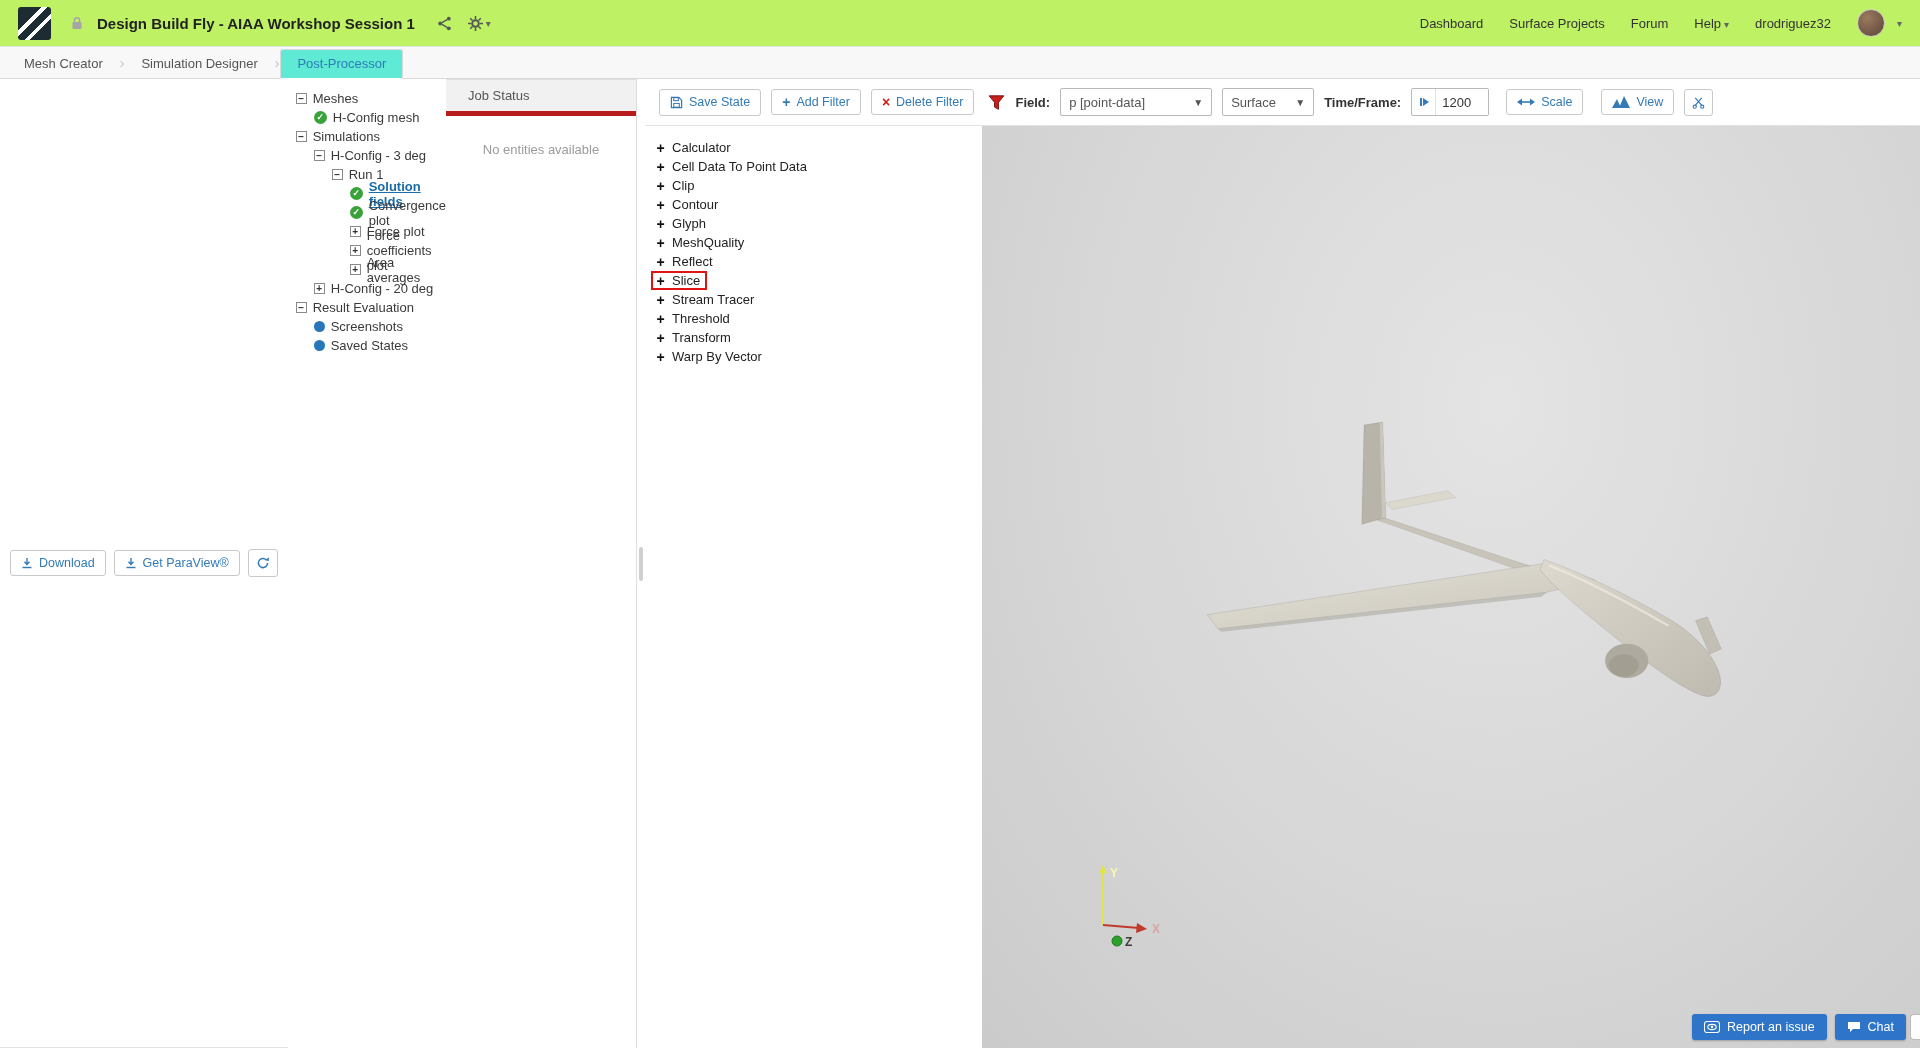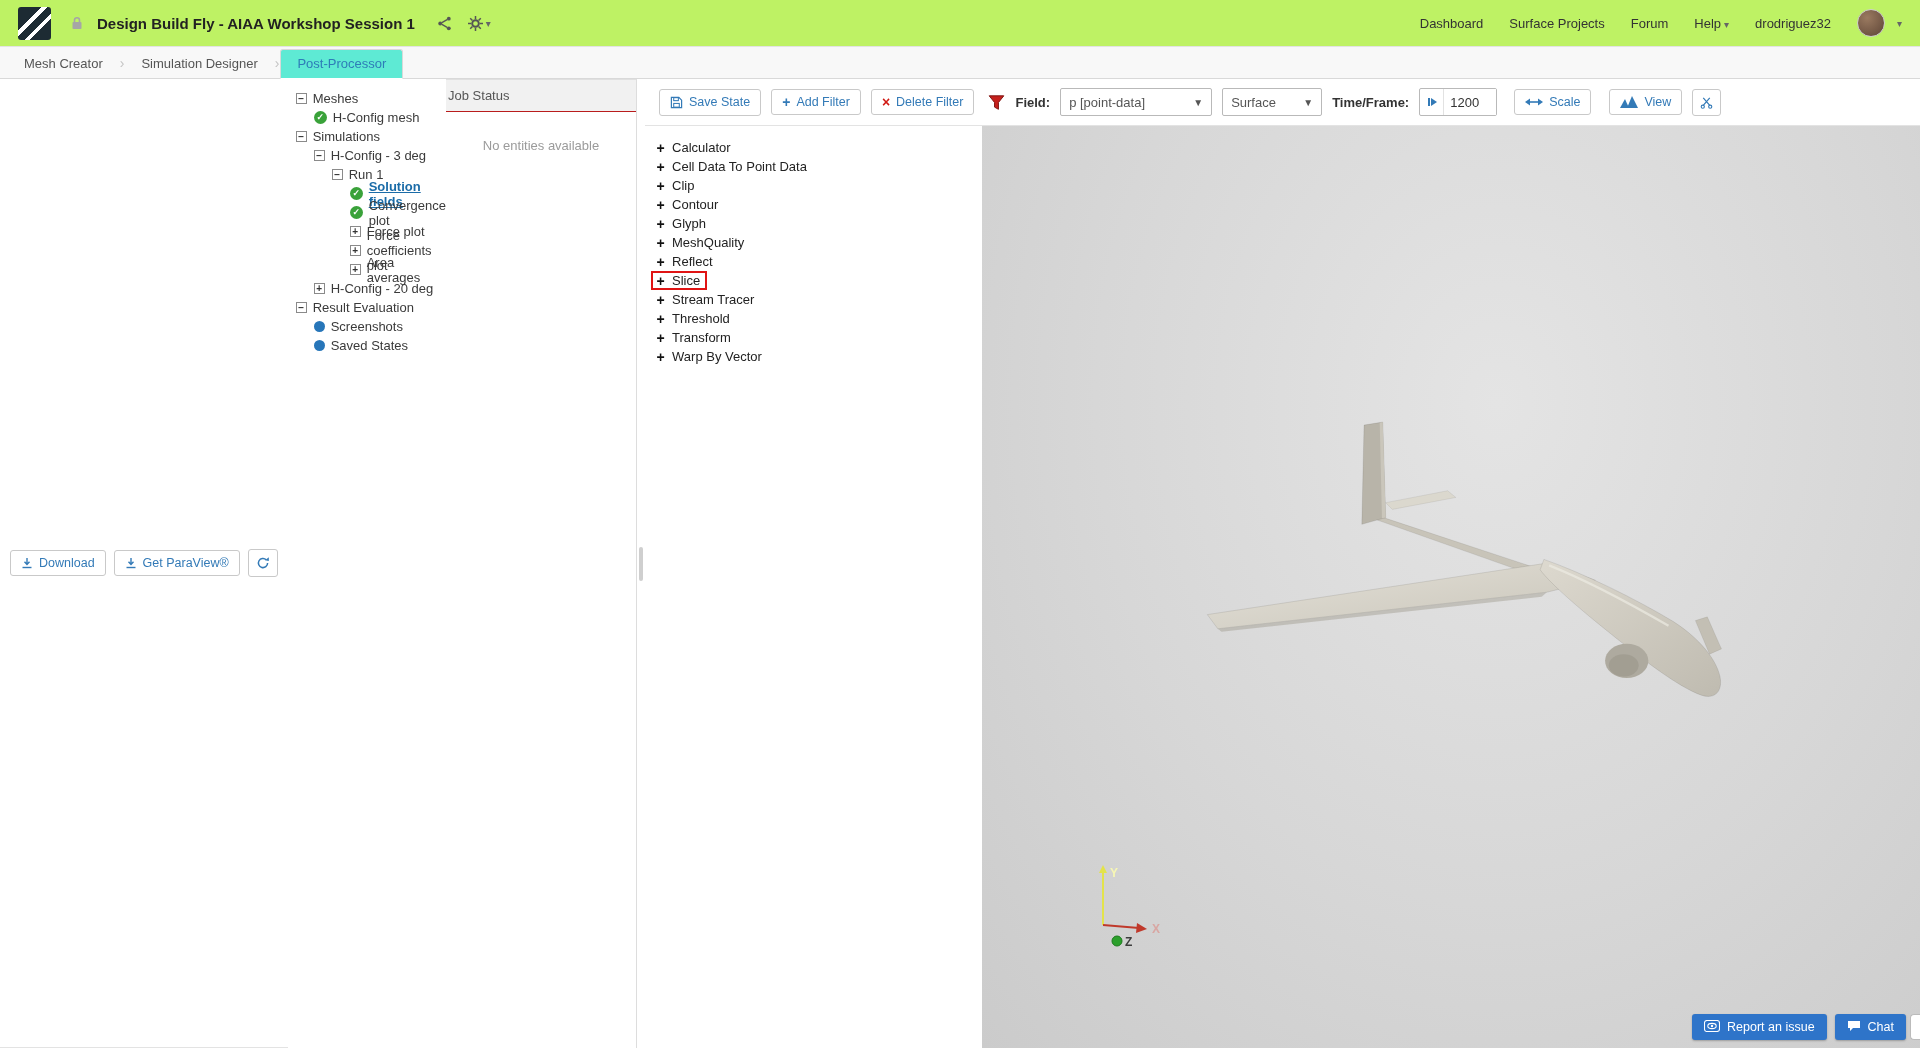--- a/index.html
+++ b/index.html
@@ -43,49 +43,49 @@
   .tree{flex:1;overflow:auto;padding:10px 0 0 6px;font-size:13px;color:#3a3a3a}
   .tree-row{display:flex;align-items:center;height:19px;gap:6px;cursor:pointer}
   .lvl0{padding-left:2px}.lvl1{padding-left:20px}.lvl2{padding-left:38px}.lvl3{padding-left:56px}
   .tw{width:11px;height:11px;border:1px solid #8a8a8a;background:#fff;color:#333;font-size:10px;line-height:9px;
     text-align:center;flex:0 0 11px;font-weight:bold}
   .check{width:13px;height:13px;border-radius:50%;background:#3aa23a;color:#fff;font-size:9px;line-height:13px;
     text-align:center;flex:0 0 13px;font-weight:bold}
   .bdot{width:11px;height:11px;border-radius:50%;background:#2776b9;flex:0 0 11px}
   .sel{color:#1b6ca8;font-weight:bold;text-decoration:underline}
   .job{flex:0 0 190px;display:flex;flex-direction:column;border-top:1px solid #e0e0e0}
-  .job-h{background:#f1f1f1;border-bottom:1px solid #b91c1c;padding:8px 2px;font-size:13px;color:#555}
+  .job-h{background:#f1f1f1;border-bottom:5px solid #b91c1c;padding:8px 22px;font-size:13px;color:#555}
   .job-b{flex:1;display:flex;justify-content:center;padding-top:26px;color:#9b9b9b;font-size:13px}
 
   
   .pp-toolbar{flex:0 0 47px;display:flex;align-items:center;gap:10px;padding:0 14px;border-bottom:1px solid #e3e3e3;background:#fff}
   .lbl{font-weight:bold;color:#333;white-space:nowrap}
   .selbox{display:flex;align-items:center;justify-content:space-between;border:1px solid #b9b9b9;border-radius:2px;
     background:#fff;height:28px;padding:0 8px;font-size:13px;color:#555;cursor:pointer}
   .field-select{width:152px}
-  .repr-select{width:100px}
+  .repr-select{width:92px}
   .sel-caret{color:#555;font-size:10px;margin-left:8px}
   .time-wrap{display:flex;align-items:center;border:1px solid #b9b9b9;border-radius:2px;height:28px;background:#fff}
   .step{width:24px;display:flex;align-items:center;justify-content:center;cursor:pointer;border-right:1px solid #e2e2e2;height:100%}
   .time-input{width:52px;height:100%;border:none;outline:none;font-size:13px;color:#333;padding:0 6px;font-family:inherit}
 
   
   .content{flex:1;display:flex;min-height:0}
   .filters{flex:0 0 337px;padding:12px 0 0 10px;font-size:13px;background:#fff}
   .f-row{display:flex;align-items:center;height:19px;gap:6px;cursor:pointer;color:#222}
   .f-plus{font-weight:bold;color:#111;width:11px;text-align:center;font-size:14px}
   .hl{display:inline-flex;align-items:center;gap:6px;border:2px solid #e01414;padding:0 5px 0 2px;margin-left:-4px;height:19px}
 
   .viewport{flex:1;position:relative;min-width:0;
     background:radial-gradient(ellipse at 55% 30%,#e4e4e4 0%,#d7d7d7 55%,#cbcbcb 100%)}
   .model-svg{position:absolute;inset:0;width:100%;height:100%}
   .triad{position:absolute;left:85px;top:733px;width:110px;height:100px}
 
   .vp-actions{position:absolute;right:14px;bottom:8px;display:flex;gap:8px}
-  .vp-btn{display:flex;gap:7px;background:#2e74c9;color:#fff;font-size:12.5px;border-radius:3px;
+  .vp-btn{display:flex;align-items:center;gap:7px;background:#2e74c9;color:#fff;font-size:12.5px;border-radius:3px;
     padding:6px 12px;cursor:pointer;box-shadow:0 1px 2px rgba(0,0,0,.25);white-space:nowrap}
   .chat-sliver{position:absolute;right:0;bottom:8px;width:10px;height:26px;background:#fff;border:1px solid #bbb;
     border-right:none;border-radius:4px 0 0 4px;cursor:pointer}
 </style>
 </head>
 <body>
 
 <div class="app">
 
   <header class="header">

